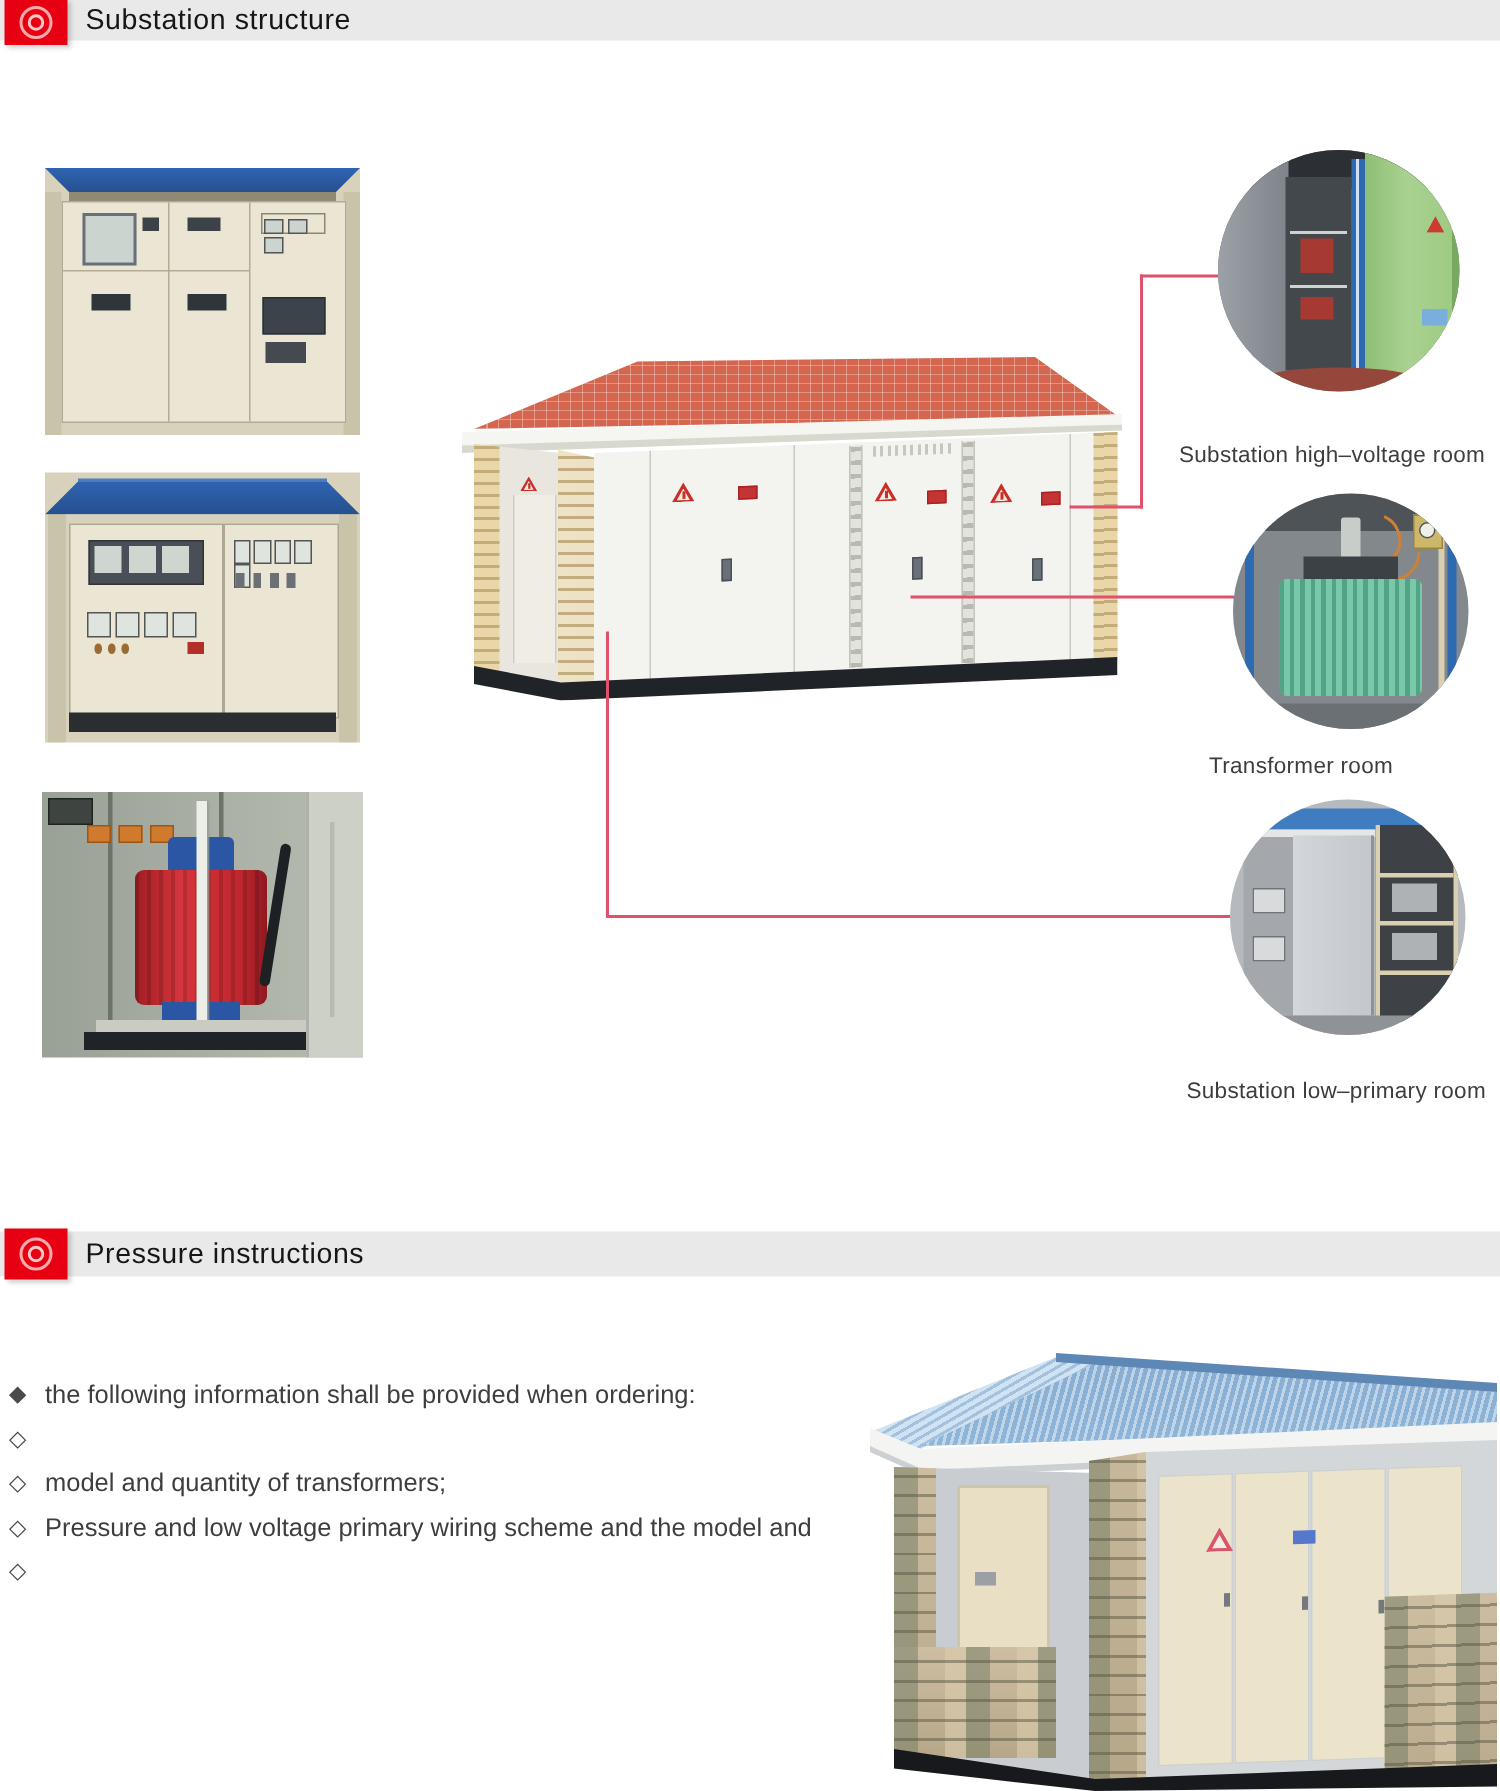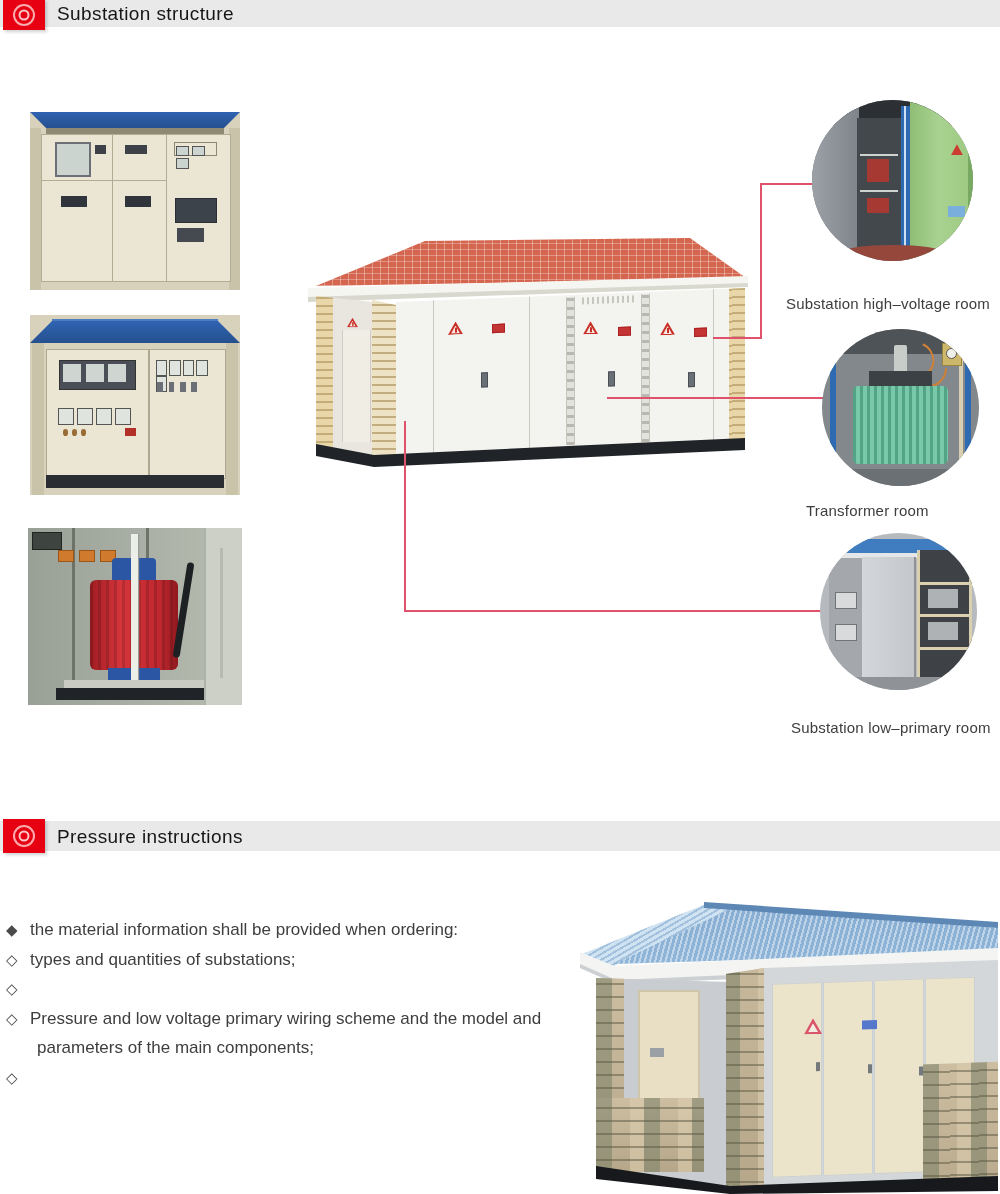--- a/index.html
+++ b/index.html
@@ -402,36 +402,32 @@
 
 <div class="section-bar bar2"></div>
 <div class="hdr-square sq2">
   <span class="hdr-rings"></span>
 </div>
 <div class="section-title title2">Pressure instructions</div>
 
 <div class="ordering-list">
   <div class="ol-row">
     <span class="ol-bullet">◆</span>
-    <span>the material information shall be provided when ordering:</span>
+    <span>the following information shall be provided when ordering:</span>
   </div>
   <div class="ol-row">
     <span class="ol-bullet">◇</span>
-    <span>types and quantities of substations;</span>
   </div>
   <div class="ol-row">
     <span class="ol-bullet">◇</span>
+    <span>model and quantity of transformers;</span>
   </div>
   <div class="ol-row">
     <span class="ol-bullet">◇</span>
     <span>Pressure and low voltage primary wiring scheme and the model and</span>
-  </div>
-  <div class="ol-row">
-    <span class="ol-bullet"></span>
-    <span class="ol-cont">parameters of the main components;</span>
   </div>
   <div class="ol-row">
     <span class="ol-bullet">◇</span>
   </div>
 </div>
 
 <div class="fig bbuilding">
   <div class="bb-roof-left"></div>
   <div class="bb-roof-front"></div>
   <div class="bb-ridge"></div>

